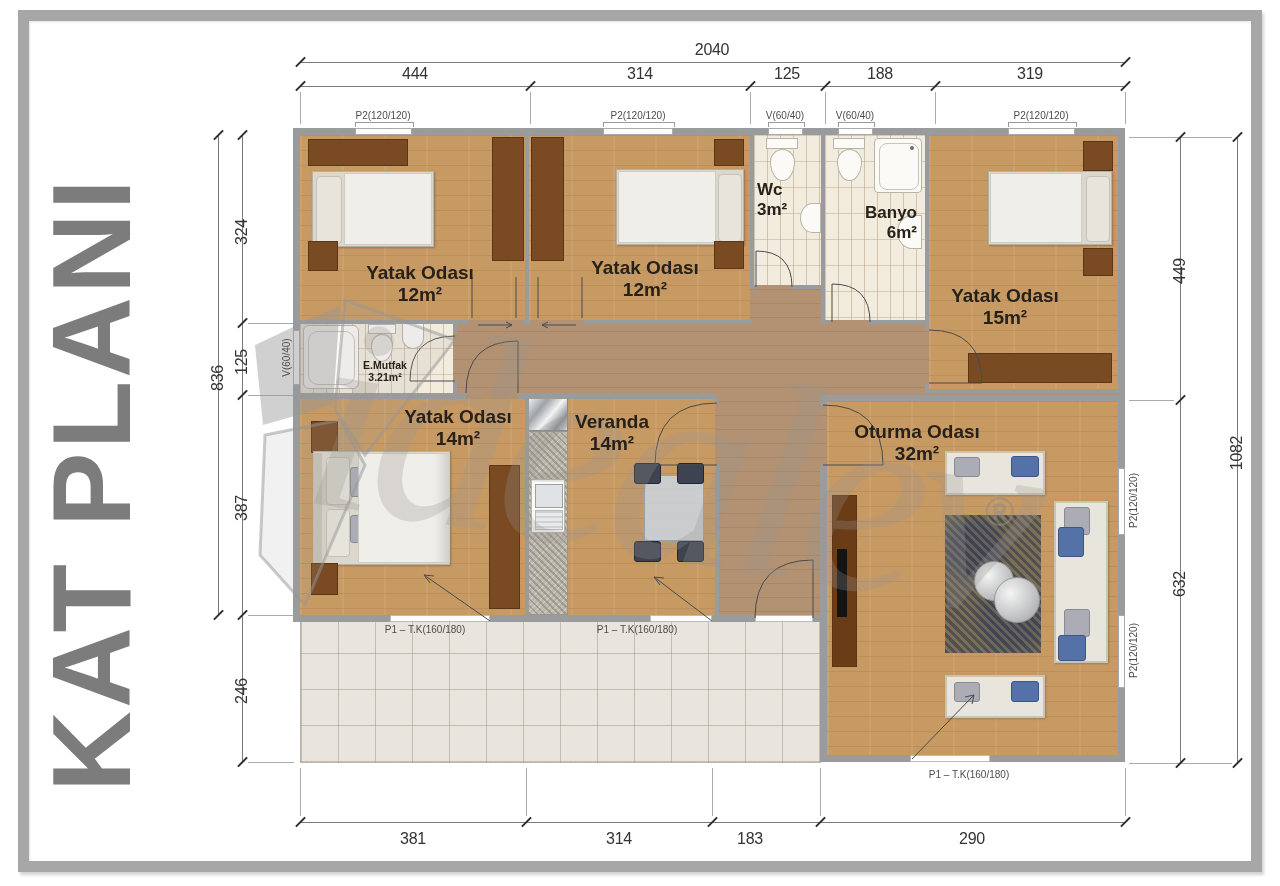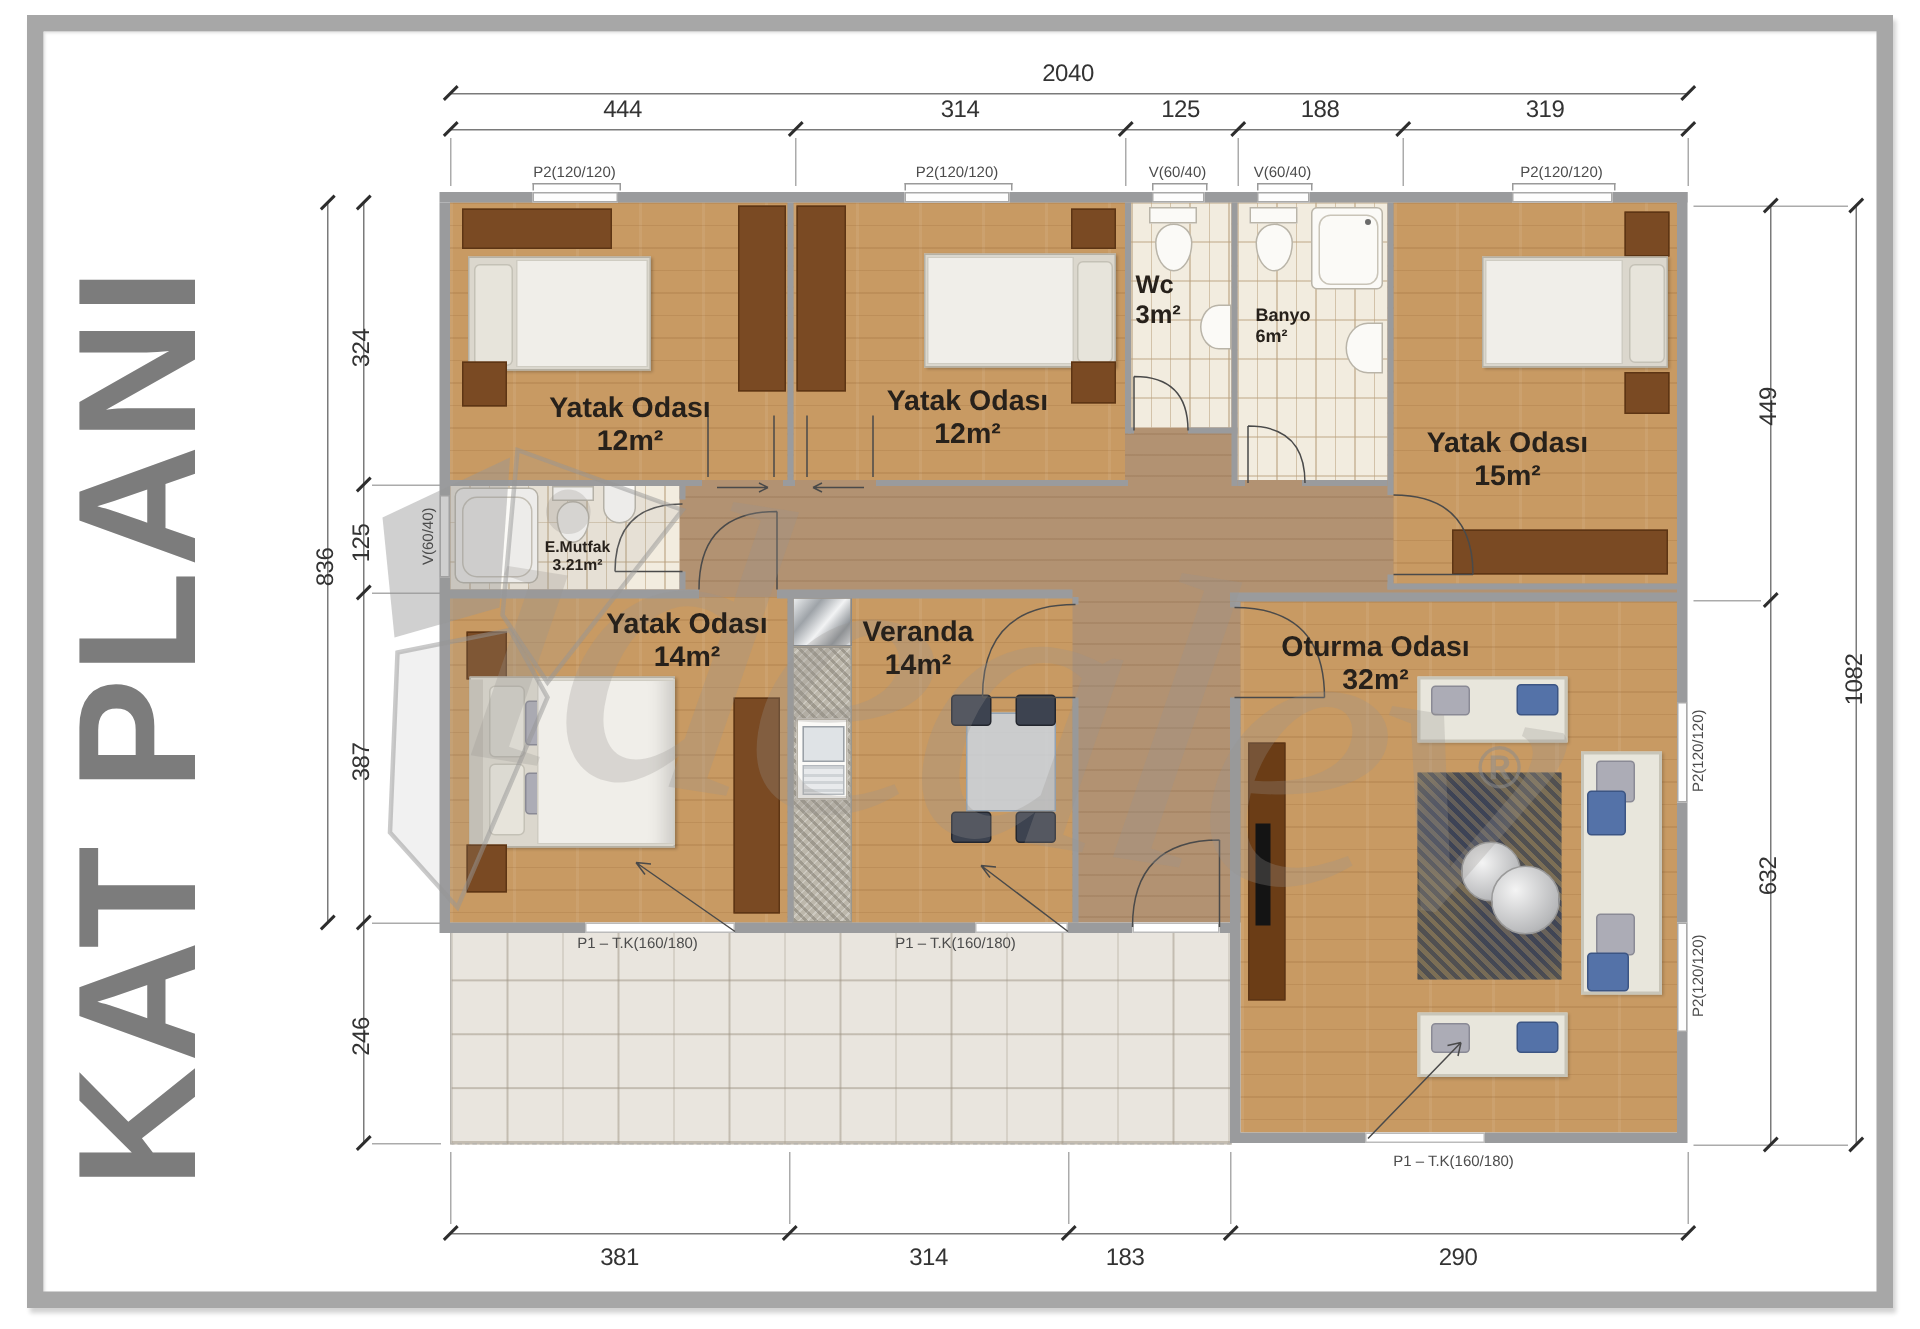--- a/index.html
+++ b/index.html
@@ -241,21 +241,21 @@
     <span>12m²</span>
   </div>
   <div class="rlabel" style="left:275px;top:122px;width:140px;">
     <span>Yatak Odası</span>
     <span>12m²</span>
   </div>
   <div class="rlabel" style="left:457px;top:45px;width:60px;text-align:left;font-size:17px;">
     <span>Wc</span>
     <span>3m²</span>
   </div>
-  <div class="rlabel" style="left:537px;top:68px;width:80px;text-align:left;font-size:12px;">
+  <div class="rlabel" style="left:537px;top:68px;width:80px;text-align:right;font-size:17px;">
     <span>Banyo</span>
     <span>6m²</span>
   </div>
   <div class="rlabel" style="left:635px;top:150px;width:140px;">
     <span>Yatak Odası</span>
     <span>15m²</span>
   </div>
   <div class="rlabel" style="left:35px;top:224px;width:100px;font-size:10.5px;">
     <span>E.Mutfak</span>
     <span>3.21m²</span>

